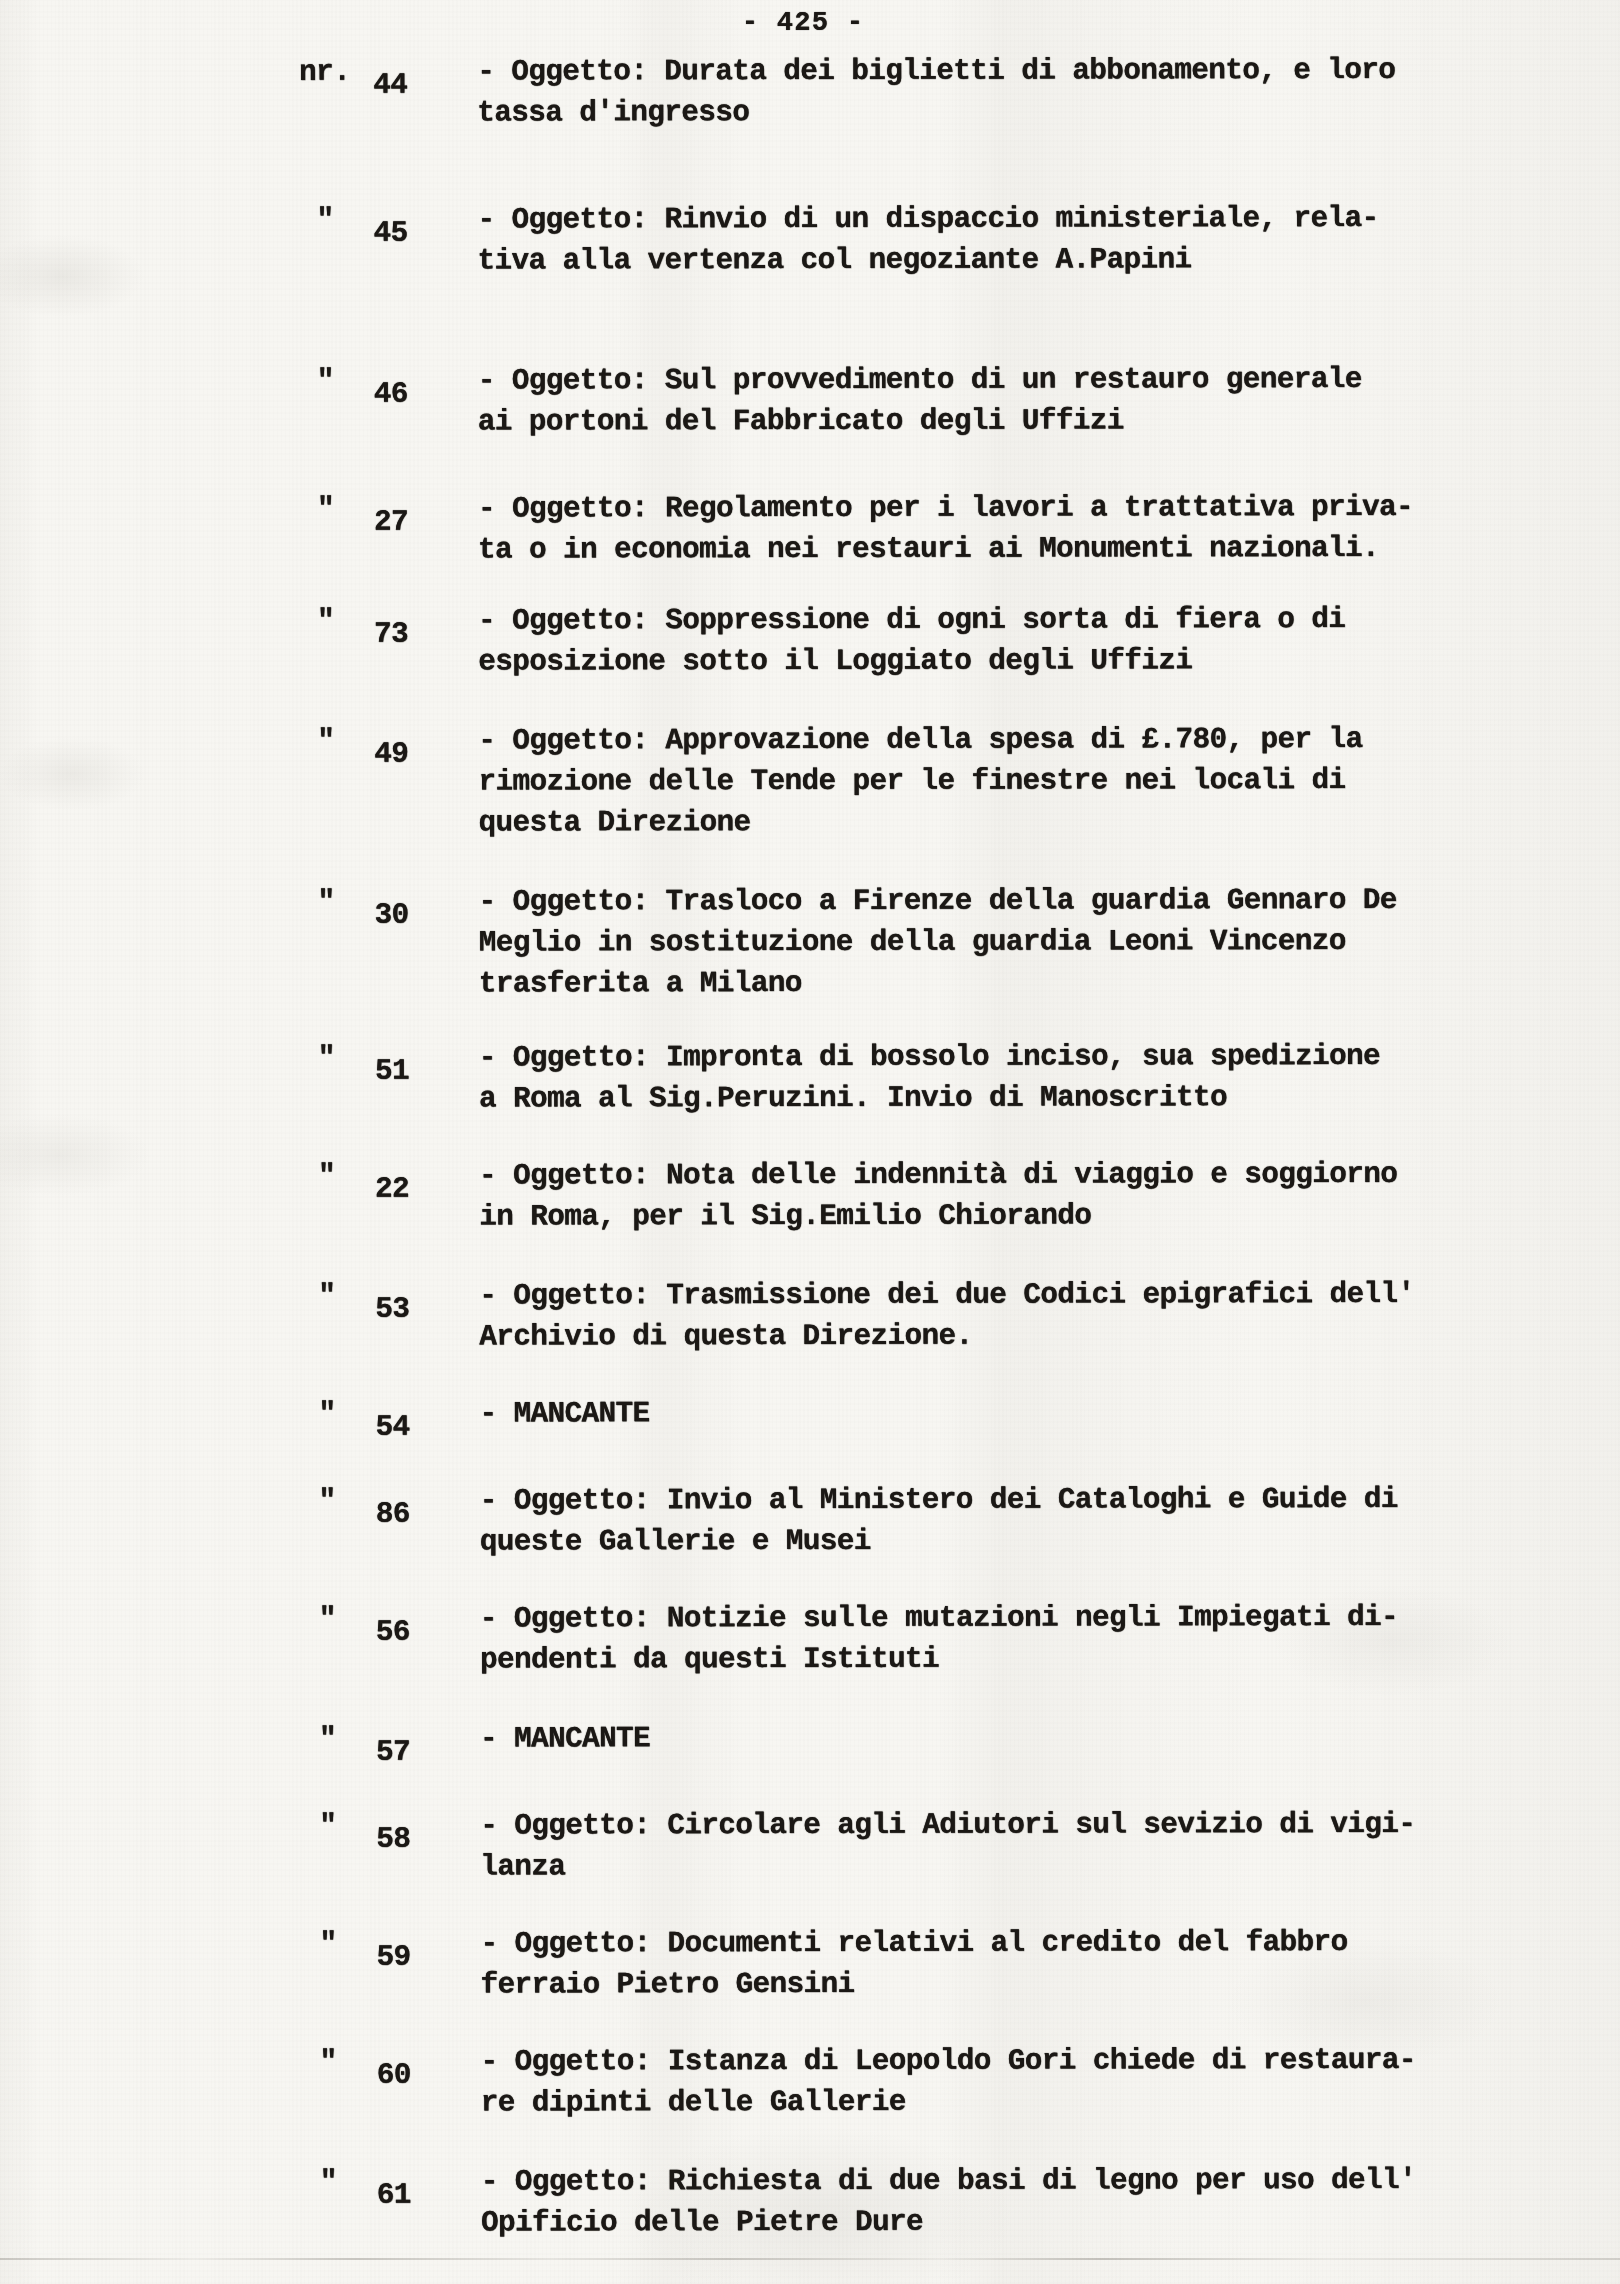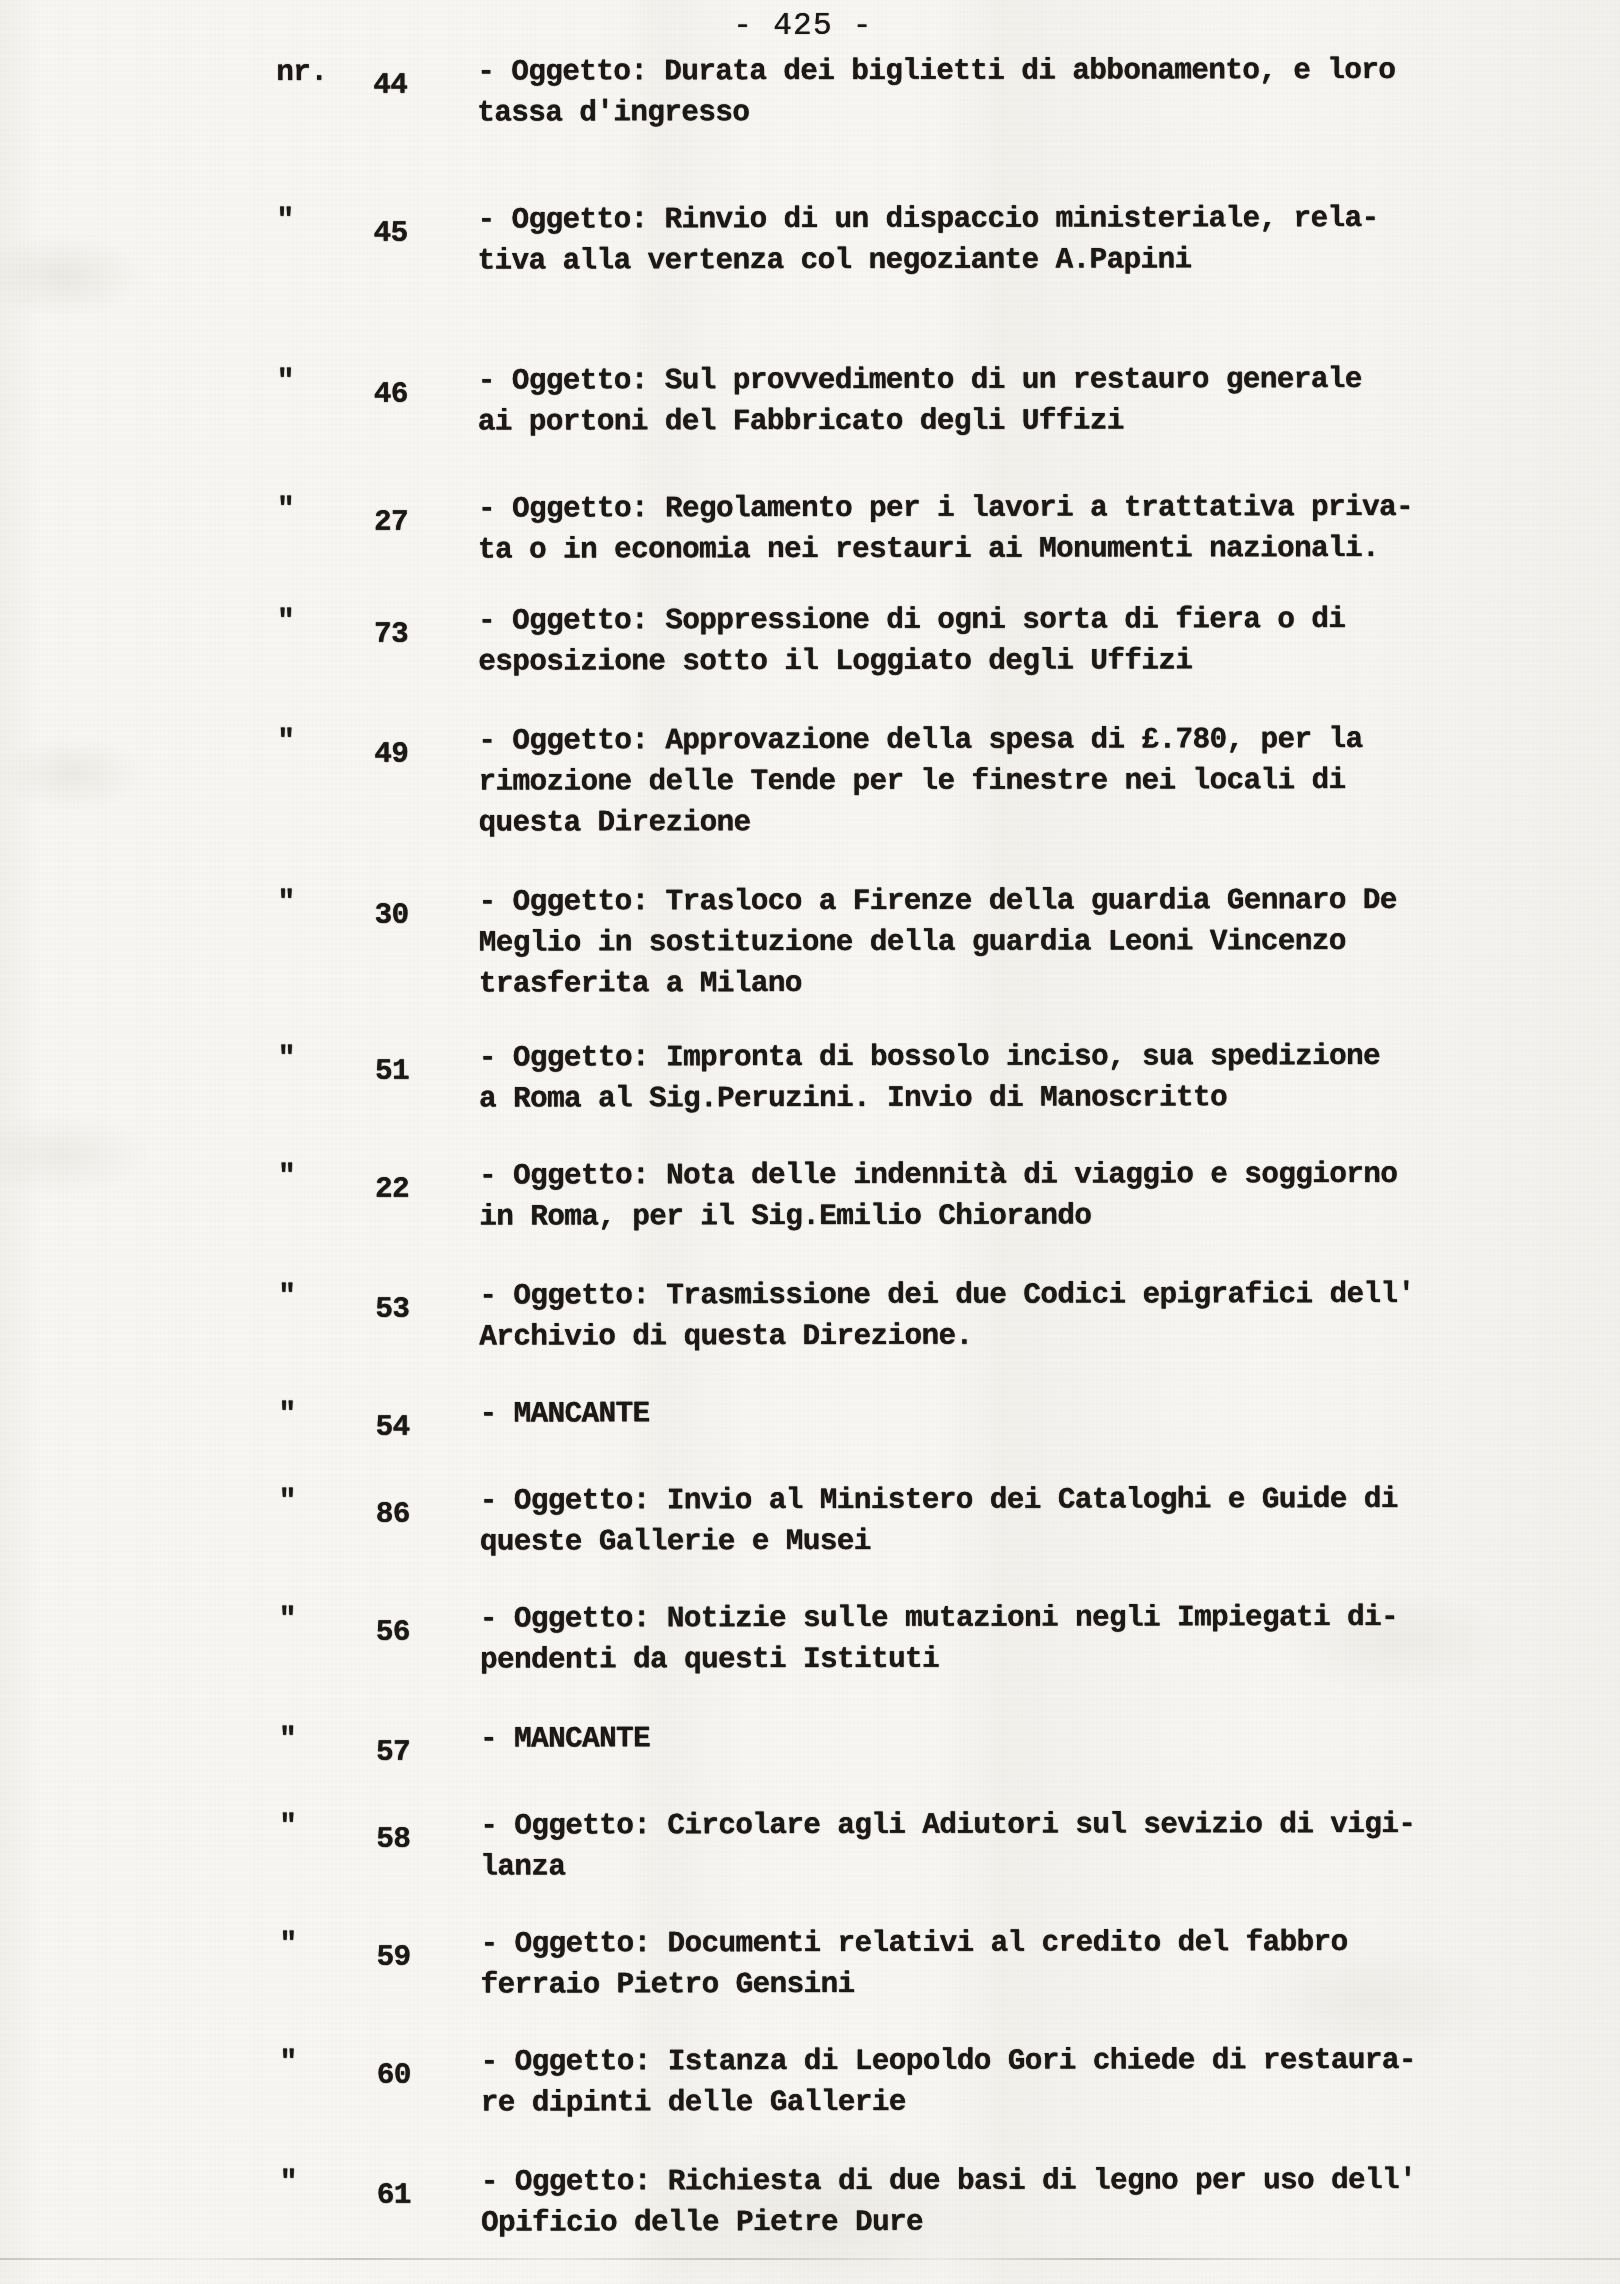--- a/index.html
+++ b/index.html
@@ -36,22 +36,22 @@
         rgba(90,85,78,0.010) 0px, rgba(90,85,78,0.010) 2px,
         rgba(255,255,255,0.0) 2px, rgba(255,255,255,0.0) 5.9px);
     font-family: "Liberation Mono", "DejaVu Sans Mono", monospace;
     color: #1b1815;
   }
   .page-number {
     position: absolute;
     top: 7.9px;
     left: 803px;
     transform: translateX(-50%);
-    font-size: 31px;
-    font-weight: 400;
+    font-size: 27px;
+    font-weight: 700;
     letter-spacing: 1.3px;
     white-space: nowrap;
     text-shadow: 0 0 0.9px rgba(25,22,18,0.9), 0.4px 0.4px 0 rgba(25,22,18,0.35);
   }
   .entries {
     position: absolute;
     top: 51px;
     left: 0;
     width: 1620px;
     transform: rotate(-0.1deg);
@@ -64,20 +64,21 @@
     line-height: 41px;
     letter-spacing: -0.7px;
     text-shadow: 0 0 1px rgba(25,22,18,0.85), 0.4px 0.5px 0 rgba(25,22,18,0.30);
   }
   .col-label {
     display: inline-block;
     width: 97px;
     margin-left: 278px;
     flex: 0 0 auto;
     white-space: pre;
+    text-align: center;
   }
   .col-num {
     display: inline-block;
     width: 104px;
     flex: 0 0 auto;
     white-space: pre;
     margin-top: 13px;
   }
   .col-text {
     display: inline-block;

